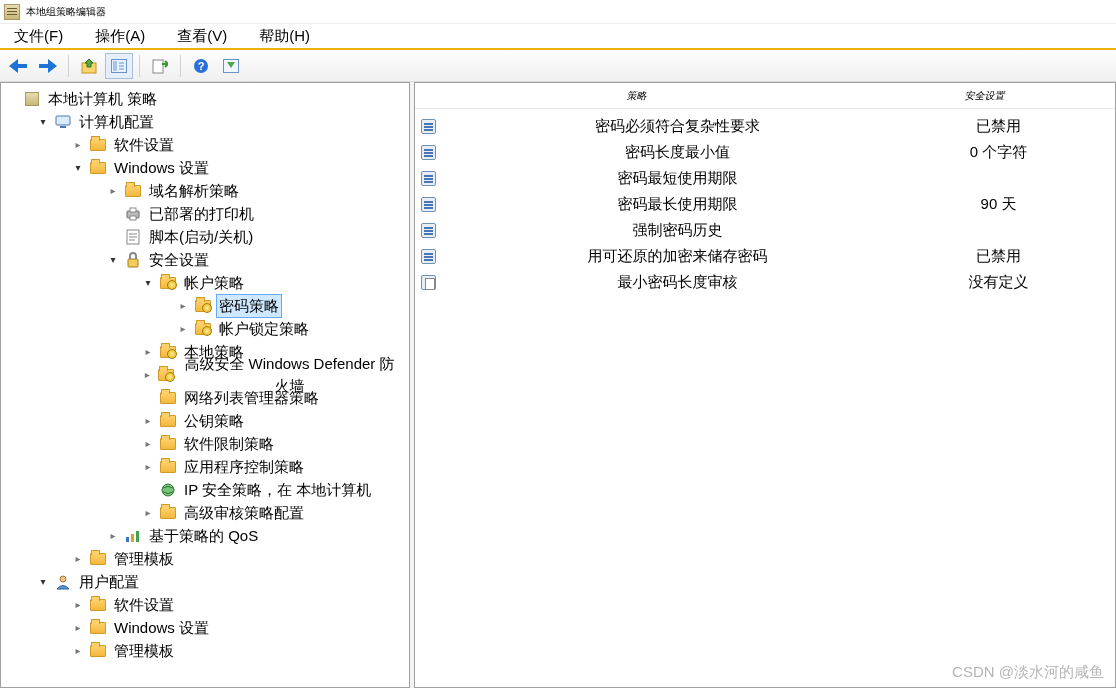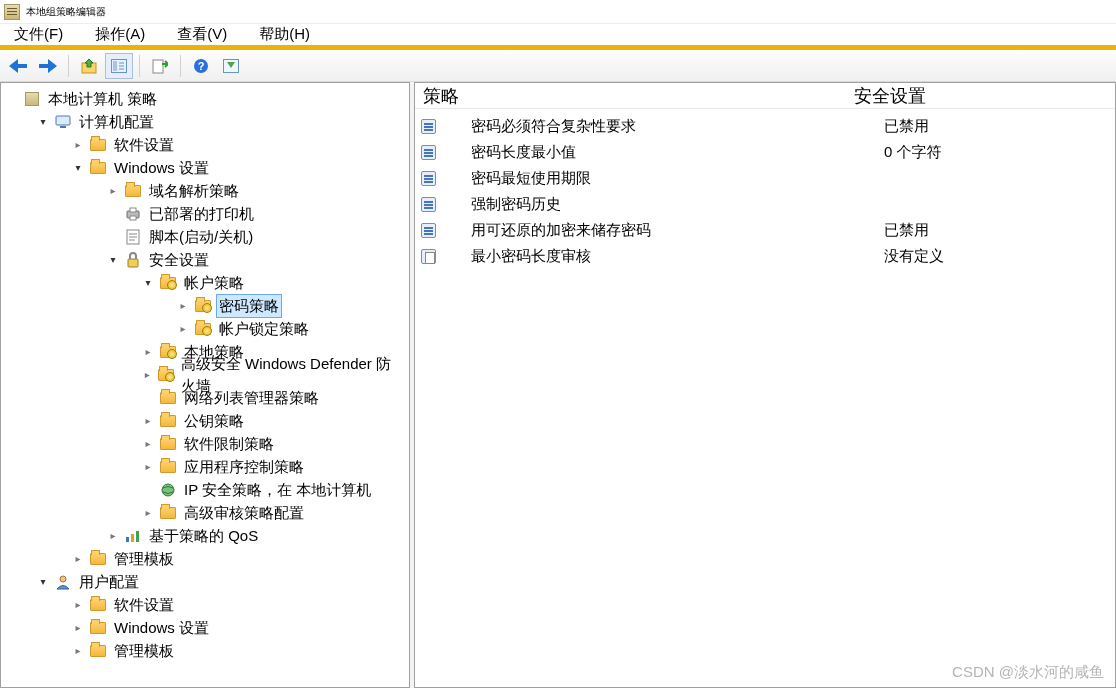--- a/index.html
+++ b/index.html
@@ -41,21 +41,21 @@
     content:""; position:absolute; left:2px; top:3px; width:10px; height:1px; background:#6b5c30;
     box-shadow: 0 3px 0 #6b5c30, 0 6px 0 #6b5c30;
   }
   .titlebar-text { font-size: 10px; }
 
   
   .menubar {
     display: flex; align-items: center;
     height: 26px; padding: 2px 6px;
     gap: 16px; font-size: 15px;
-    border-bottom: 5px solid #eab308;
+    border-bottom: 2px solid #eab308;
   }
   .menubar span { padding: 2px 8px; }
 
   
   .toolbar {
     height: 32px; display:flex; align-items:center;
     padding: 2px 4px; gap: 2px;
     border-bottom: 1px solid #d9d9d9;
     background: linear-gradient(#fdfdfd,#f0f0f0);
   }
@@ -65,20 +65,21 @@
     border: 1px solid transparent;
   }
   .tbtn.boxed { border-color:#aac0da; background:#e6eefb; }
   .sep { width:1px; height:22px; background:#d0d0d0; margin:0 4px;}
   svg { display:block; }
 
   
   .workarea {
     display:flex; height: calc(688px - 24px - 26px - 32px);
     position:relative;
+    text-align:center;
   }
   .left-pane {
     width: 410px; height: 100%;
     border: 1px solid var(--border);
     overflow: hidden;
     background:#fff;
   }
   .splitter { width:4px; background:#f3f3f3;}
   .right-pane {
     flex:1; height:100%;
@@ -125,22 +126,23 @@
   .ico-folder.lock::after{
     content:""; position:absolute; right:-2px; bottom:-2px;
     width:8px; height:8px; border-radius:50%;
     background: radial-gradient(#ffea9e,#e0b000);
     border:1px solid #a67c00;
   }
 
   
   .list-header {
     display:flex; border-bottom:1px solid #e8e8e8;
-    height: 26px; font-size: 18px;
+    height: 26px; font-size: 10px;
     align-items:center;
+    font-style:italic;
   }
   .col-policy { width: 435px; padding-left:8px;}
   .col-setting { flex:1; padding-left:4px;}
   .list-body { padding: 4px 2px; }
   .row {
     display:flex; align-items:center; height:26px; font-size:15px;
   }
   .row .ricon { width:22px; display:flex; justify-content:center;}
   .row .c1 { width: 413px; margin-left: 32px; }
   .row .c2 { flex:1; }
@@ -477,20 +479,27 @@
         <div class="row">
           <span class="ricon">
             <span class="ico-policy reg"></span>
           </span>
           <span class="c1">密码最短使用期限</span>
         </div>
         <div class="row">
           <span class="ricon">
             <span class="ico-policy reg"></span>
           </span>
+          <span class="c1">密码最长使用期限</span>
+          <span class="c2">90 天</span>
+        </div>
+        <div class="row">
+          <span class="ricon">
+            <span class="ico-policy reg"></span>
+          </span>
           <span class="c1">强制密码历史</span>
         </div>
         <div class="row">
           <span class="ricon">
             <span class="ico-policy reg"></span>
           </span>
           <span class="c1">用可还原的加密来储存密码</span>
           <span class="c2">已禁用</span>
         </div>
         <div class="row">

